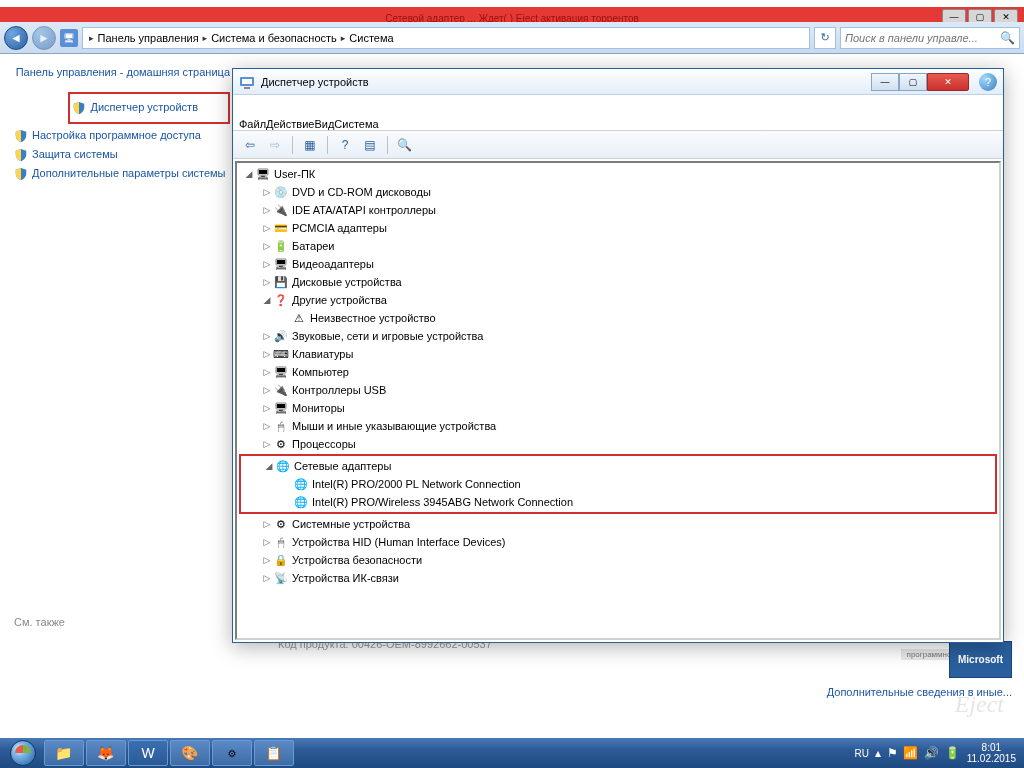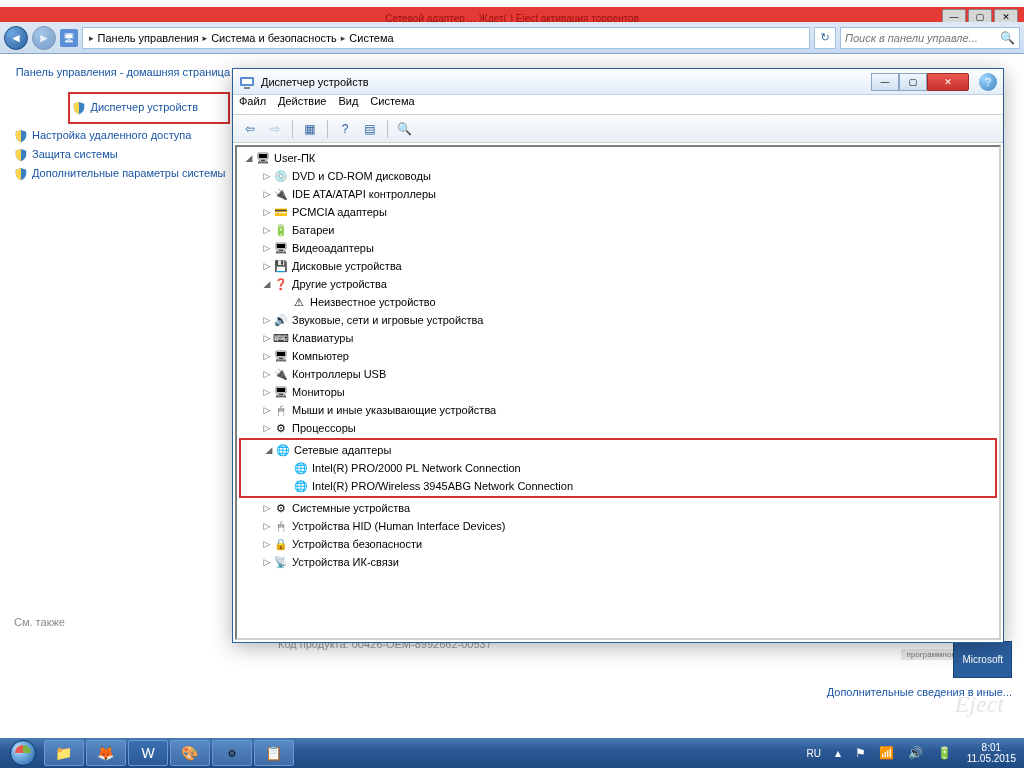--- a/index.html
+++ b/index.html
@@ -33,34 +33,34 @@
 .shield svg { width:100%; height:100%; }
 .sidebar .link span.txt { color: #1955a5; }
 .sidebar .highlighted-box { border: 2px solid #d32f2f; padding:2px 30px 2px 2px; display:inline-block; }
 .sidebar .see-also { color:#888; font-size:11px; position:absolute; bottom:110px; left:14px; }
 .sidebar .bottom-links { position:absolute; bottom:12px; left:14px; }
 .sidebar .bottom-links .link span.txt { color:#1955a5; }
 
 
 .main-bg { position:absolute; top:54px; left:230px; right:0; bottom:30px; background:#fff; }
 .main-bg .faded-text { color:#999; font-size:11px; position:absolute; bottom:88px; left:48px; }
-.main-bg .ms-badge { position:absolute; right:12px; bottom:60px; background:#2a5f9e; color:#fff; padding:12px 8px; font-size:10px; border:1px solid #18447a; }
+.main-bg .ms-badge { position:absolute; right:12px; bottom:60px; background:#2a5f9e; color:#fff; padding:12px 8px; font-size:10px; border:1px solid #18447a;font-weight:bold; }
 .main-bg .ms-badge-label { position:absolute; right:12px; bottom:78px; color:#777; font-size:8px; background:#e8e8e8; padding:1px 6px; }
 .main-bg .more-link { position:absolute; right:12px; bottom:40px; color:#1955a5; font-size:11px; cursor:pointer; }
 
 
 .dm-window { position:absolute; top:68px; left:232px; width:772px; height:575px; background:#fff; border:1px solid #2a5f9e; box-shadow:0 4px 20px rgba(0,0,0,.3); display:flex; flex-direction:column; }
 .dm-title { height:26px; background:linear-gradient(#fdfeff,#e3edf8); border-bottom:1px solid #bcd0e8; display:flex; align-items:center; padding:0 6px; gap:6px; position:relative; }
 .dm-title-icon { width:16px; height:16px; }
 .dm-title-text { font-size:11px; color:#000; flex:1; }
 .dm-btns { display:flex; gap:0; }
 .dm-btn { width:28px; height:18px; border:1px solid #8aa5c5; background:linear-gradient(#f0f6fd,#d0e0f0); display:flex;align-items:center;justify-content:center;font-size:9px;cursor:pointer; }
 .dm-btn.close { background:linear-gradient(#e85a4f,#c9302c); color:#fff; border-color:#a02822; border-radius:0 2px 2px 0; width:42px; }
 .dm-help { width:18px;height:18px;border-radius:50%;background:radial-gradient(circle at 30% 30%,#a0d8ff,#3a7fbf);color:#fff;display:flex;align-items:center;justify-content:center;font-size:11px;margin-left:4px;cursor:pointer; }
-.dm-menu { height:20px; border-bottom:1px solid #d0d0d0; display:flex; align-items:flex-start; padding:0 6px; gap:12px; font-size:11px; }
+.dm-menu { height:36px; border-bottom:1px solid #d0d0d0; display:flex; align-items:flex-end; padding:0 6px; gap:0; font-size:11px; }
 .dm-menu span { cursor:pointer; }
 .dm-toolbar { height:28px; border-bottom:1px solid #d0d0d0; background:linear-gradient(#f9fbfd,#e8eff7); display:flex; align-items:center; padding:0 6px; gap:3px; }
 .tb-btn { width:22px;height:22px;border:1px solid transparent;display:flex;align-items:center;justify-content:center;cursor:pointer;border-radius:2px; color:#2a5f9e; font-size:12px;}
 .tb-sep { width:1px; height:18px; background:#c0c0c0; margin:0 3px; }
 .dm-tree { flex:1; border:2px inset #d0d0d0; margin:2px; background:#fff; overflow:auto; padding:2px; }
 .tree-row { display:flex; align-items:center; height:18px; font-size:11px; cursor:pointer; white-space:nowrap; }
 .tree-arrow { width:12px; text-align:center; color:#666; font-size:9px; }
 .tree-icon { width:16px; height:16px; margin-right:3px; display:flex;align-items:center;justify-content:center; }
 .tree-label { color:#000; }
 .network-box { border:2px solid #d32f2f; margin:1px 0; padding:1px 0; }
@@ -68,21 +68,21 @@
 .indent-1 { padding-left: 22px; }
 .indent-2 { padding-left: 40px; }
 
 
 .taskbar { position:absolute; bottom:0; left:0; right:0; height:30px; background:linear-gradient(#4a7ab5,#2d5a96 40%,#1e4a82); display:flex; align-items:center; padding:0 4px; }
 .start-btn { width:38px; height:28px; display:flex; align-items:center; justify-content:center; cursor:pointer; }
 .start-orb { width:26px;height:26px;border-radius:50%;background:radial-gradient(circle at 35% 35%,#fff,#7eb6e8 30%,#1e5a9e);border:1px solid #0a3868;position:relative; }
 .start-orb::before{content:"";position:absolute;top:4px;left:4px;width:8px;height:8px;background:#e85a4f;border-top-left-radius:8px;}
 .start-orb::after{content:"";position:absolute;top:4px;right:4px;width:8px;height:8px;background:#7cb342;border-top-right-radius:8px;}
 .task-item { width:40px; height:26px; margin-left:2px; background:linear-gradient(#5a8ac5,#3d6ca6); border:1px solid #6a9ad5; border-radius:2px; display:flex;align-items:center;justify-content:center;cursor:pointer; font-size:14px; }
-.tray { margin-left:auto; display:flex; align-items:center; gap:14px; color:#fff; font-size:10px; padding-right:4px; }
+.tray { margin-left:auto; display:flex; align-items:center; gap:6px; color:#fff; font-size:10px; padding-right:4px; }
 .tray-icon { cursor:pointer; font-size:12px; }
 .clock { text-align:center; line-height:1.1; cursor:pointer; }
 
 
 .watermark { position:absolute; right:20px; bottom:50px; color:rgba(150,150,150,.25); font-size:24px; font-style:italic; pointer-events:none; font-family:"Brush Script MT",cursive; }
 </style>
 </head>
 <body>
 
 <div class="top-banner">
@@ -125,21 +125,21 @@
               <path fill="#ffd54f" d="M8 1v14c-3-1-6-4-6-8V3z"></path>
             </svg></span>
         <span class="txt">Диспетчер устройств</span>
       </div>
     </div>
     <div class="link">
       <span class="shield"><svg viewBox="0 0 16 16">
             <path fill="#3a7fbf" d="M8 1l6 2v4c0 4-3 7-6 8-3-1-6-4-6-8V3z"></path>
             <path fill="#ffd54f" d="M8 1v14c-3-1-6-4-6-8V3z"></path>
           </svg></span>
-      <span class="txt">Настройка удаленного доступа</span>
+      <span class="txt">Настройка программное доступа</span>
     </div>
     <div class="link">
       <span class="shield"><svg viewBox="0 0 16 16">
             <path fill="#3a7fbf" d="M8 1l6 2v4c0 4-3 7-6 8-3-1-6-4-6-8V3z"></path>
             <path fill="#ffd54f" d="M8 1v14c-3-1-6-4-6-8V3z"></path>
           </svg></span>
       <span class="txt">Защита системы</span>
     </div>
     <div class="link">
       <span class="shield"><svg viewBox="0 0 16 16">
@@ -328,18 +328,18 @@
   <div class="task-item">📋</div>
   <div class="tray">
     <span>RU</span>
     <span class="tray-icon">▴</span>
     <span class="tray-icon">⚑</span>
     <span class="tray-icon">📶</span>
     <span class="tray-icon">🔊</span>
     <span class="tray-icon">🔋</span>
     <div class="clock">
       <div>8:01</div>
-      <div>11.05.2015</div>
+      <div>11.02.2015</div>
     </div>
   </div>
 </div>
 
 <div class="watermark">Eject</div>
 
 </body></html>

